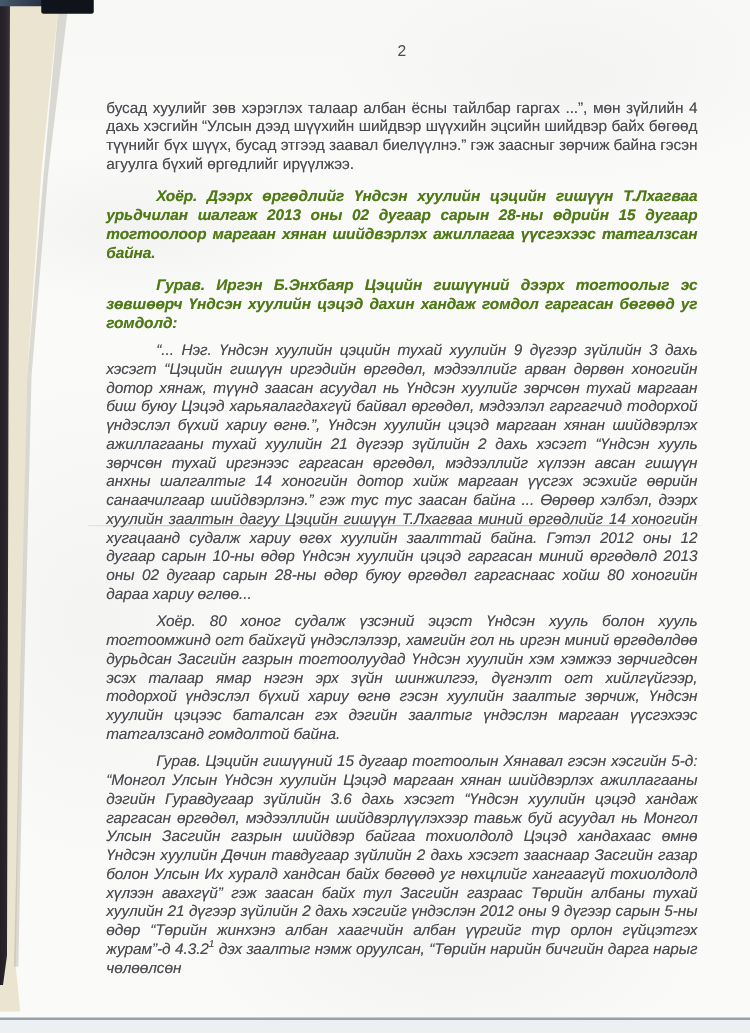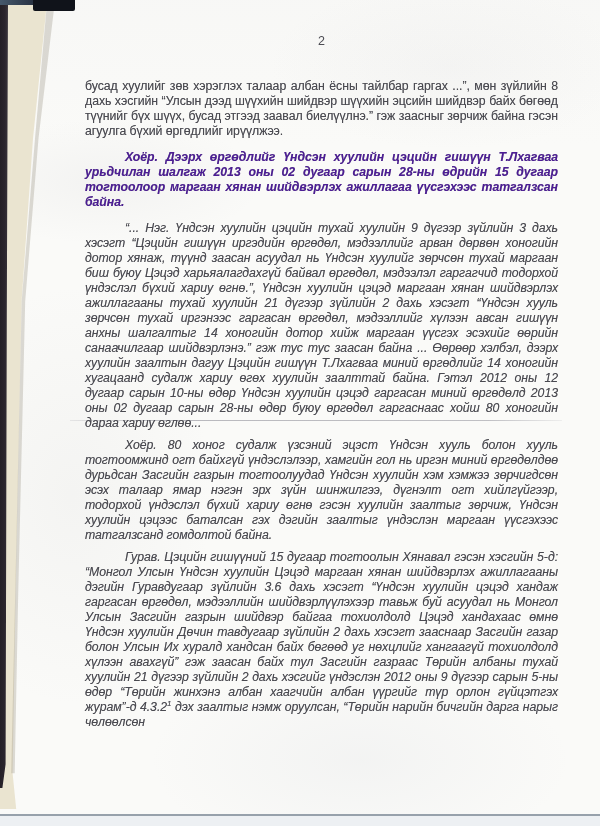--- a/index.html
+++ b/index.html
@@ -111,21 +111,21 @@
   }
   .text-column p {
     margin: 0;
     padding: 0;
   }
   .para { margin-bottom: 9px !important; }
   .indent { text-indent: 40px; font-style: italic; }
   .emph {
     font-weight: bold;
     font-style: italic;
-    color: #4c1d95;
+    color: #4d7c0f;
   }
   .gap-lg { margin-bottom: 11px !important; }
   .gap-md { margin-bottom: 7px !important; }
   sup.fnote {
     font-size: 8px;
     line-height: 0;
     vertical-align: super;
     letter-spacing: 0;
   }
 </style>
@@ -142,24 +142,25 @@
   <div class="top-bar"></div>
   <div class="top-tab"></div>
   <div class="crease"></div>
   <div class="bottom-line"></div>
   <div class="bottom-strip"></div>
 
   <div class="page-number">2</div>
 
   <div class="text-column">
 
-    <p class="para gap-lg">бусад хуулийг зөв хэрэглэх талаар албан ёсны тайлбар гаргах ...”, мөн зүйлийн 8 дахь хэсгийн “Улсын дээд шүүхийн шийдвэр шүүхийн эцсийн шийдвэр байх бөгөөд түүнийг бүх шүүх, бусад этгээд заавал биелүүлнэ.” гэж заасныг зөрчиж байна гэсэн агуулга бүхий өргөдлийг ирүүлжээ.</p>
+    <p class="para gap-lg">бусад хуулийг зөв хэрэглэх талаар албан ёсны тайлбар гаргах ...”, мөн зүйлийн 4 дахь хэсгийн “Улсын дээд шүүхийн шийдвэр шүүхийн эцсийн шийдвэр байх бөгөөд түүнийг бүх шүүх, бусад этгээд заавал биелүүлнэ.” гэж заасныг зөрчиж байна гэсэн агуулга бүхий өргөдлийг ирүүлжээ.</p>
 
     <p class="para indent emph gap-lg">Хоёр. Дээрх өргөдлийг Үндсэн хуулийн цэцийн гишүүн Т.Лхагваа урьдчилан шалгаж 2013 оны 02 дугаар сарын 28-ны өдрийн 15 дугаар тогтоолоор маргаан хянан шийдвэрлэх ажиллагаа үүсгэхээс татгалзсан байна.</p>
 
+    <p class="para indent emph gap-md">Гурав. Иргэн Б.Энхбаяр Цэцийн гишүүний дээрх тогтоолыг эс зөвшөөрч Үндсэн хуулийн цэцэд дахин хандаж гомдол гаргасан бөгөөд уг гомдолд:</p>
 
     <p class="para indent gap-md">“... Нэг. Үндсэн хуулийн цэцийн тухай хуулийн 9 дүгээр зүйлийн 3 дахь хэсэгт “Цэцийн гишүүн иргэдийн өргөдөл, мэдээллийг арван дөрвөн хоногийн дотор хянаж, түүнд заасан асуудал нь Үндсэн хуулийг зөрчсөн тухай маргаан биш буюу Цэцэд харьяалагдахгүй байвал өргөдөл, мэдээлэл гаргагчид тодорхой үндэслэл бүхий хариу өгнө.”, Үндсэн хуулийн цэцэд маргаан хянан шийдвэрлэх ажиллагааны тухай хуулийн 21 дүгээр зүйлийн 2 дахь хэсэгт “Үндсэн хууль зөрчсөн тухай иргэнээс гаргасан өргөдөл, мэдээллийг хүлээн авсан гишүүн анхны шалгалтыг 14 хоногийн дотор хийж маргаан үүсгэх эсэхийг өөрийн санаачилгаар шийдвэрлэнэ.” гэж тус тус заасан байна ... Өөрөөр хэлбэл, дээрх хуулийн заалтын дагуу Цэцийн гишүүн Т.Лхагваа миний өргөдлийг 14 хоногийн хугацаанд судалж хариу өгөх хуулийн заалттай байна. Гэтэл 2012 оны 12 дугаар сарын 10-ны өдөр Үндсэн хуулийн цэцэд гаргасан миний өргөдөлд 2013 оны 02 дугаар сарын 28-ны өдөр буюу өргөдөл гаргаснаас хойш 80 хоногийн дараа хариу өглөө...</p>
 
     <p class="para indent gap-md">Хоёр. 80 хоног судалж үзсэний эцэст Үндсэн хууль болон хууль тогтоомжинд огт байхгүй үндэслэлээр, хамгийн гол нь иргэн миний өргөдөлдөө дурьдсан Засгийн газрын тогтоолуудад Үндсэн хуулийн хэм хэмжээ зөрчигдсөн эсэх талаар ямар нэгэн эрх зүйн шинжилгээ, дүгнэлт огт хийлгүйгээр, тодорхой үндэслэл бүхий хариу өгнө гэсэн хуулийн заалтыг зөрчиж, Үндсэн хуулийн цэцээс баталсан гэх дэгийн заалтыг үндэслэн маргаан үүсгэхээс татгалзсанд гомдолтой байна.</p>
 
     <p class="para indent"><span>Гурав. Цэцийн гишүүний 15 дугаар тогтоолын Хянавал гэсэн хэсгийн 5-д: “Монгол Улсын Үндсэн хуулийн Цэцэд маргаан хянан шийдвэрлэх ажиллагааны дэгийн Гуравдугаар зүйлийн 3.6 дахь хэсэгт “Үндсэн хуулийн цэцэд хандаж гаргасан өргөдөл, мэдээллийн шийдвэрлүүлэхээр тавьж буй асуудал нь Монгол Улсын Засгийн газрын шийдвэр байгаа тохиолдолд Цэцэд хандахаас өмнө Үндсэн хуулийн Дөчин тавдугаар зүйлийн 2 дахь хэсэгт зааснаар Засгийн газар болон Улсын Их хуралд хандсан байх бөгөөд уг нөхцлийг хангаагүй тохиолдолд хүлээн авахгүй” гэж заасан байх тул Засгийн газраас Төрийн албаны тухай хуулийн 21 дүгээр зүйлийн 2 дахь хэсгийг үндэслэн 2012 оны 9 дүгээр сарын 5-ны өдөр “Төрийн жинхэнэ албан хаагчийн албан үүргийг түр орлон гүйцэтгэх журам”-д 4.3.2</span><sup class="fnote">1</sup><span> дэх заалтыг нэмж оруулсан, “Төрийн нарийн бичгийн дарга нарыг чөлөөлсөн</span></p>
 
   </div>
 
 </div>

